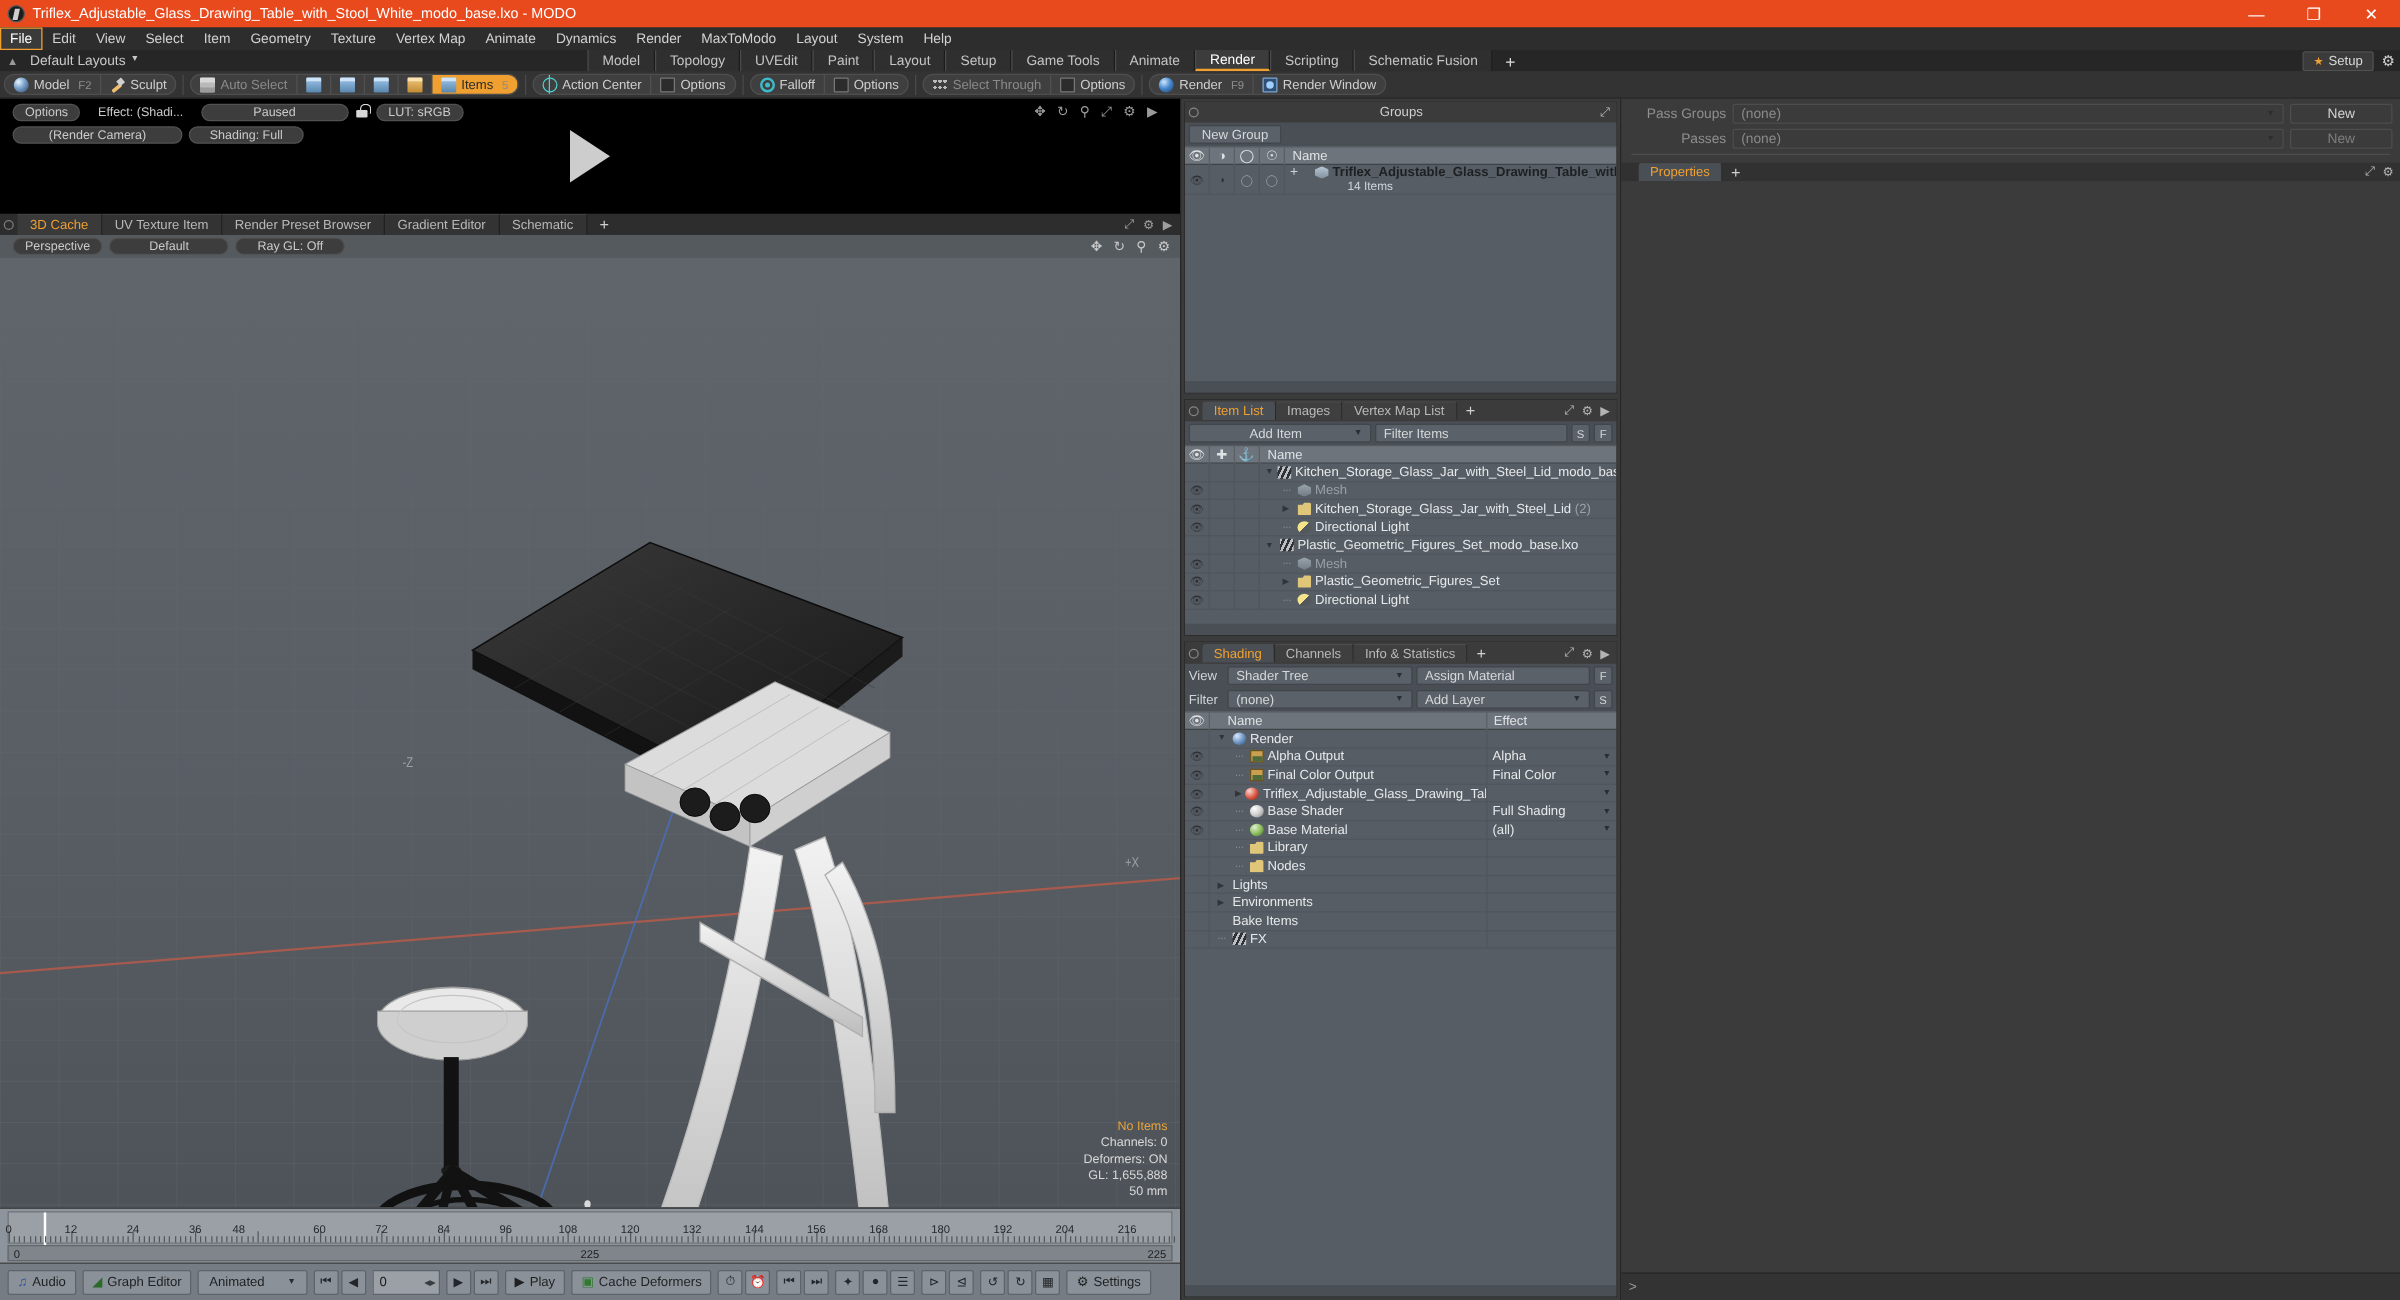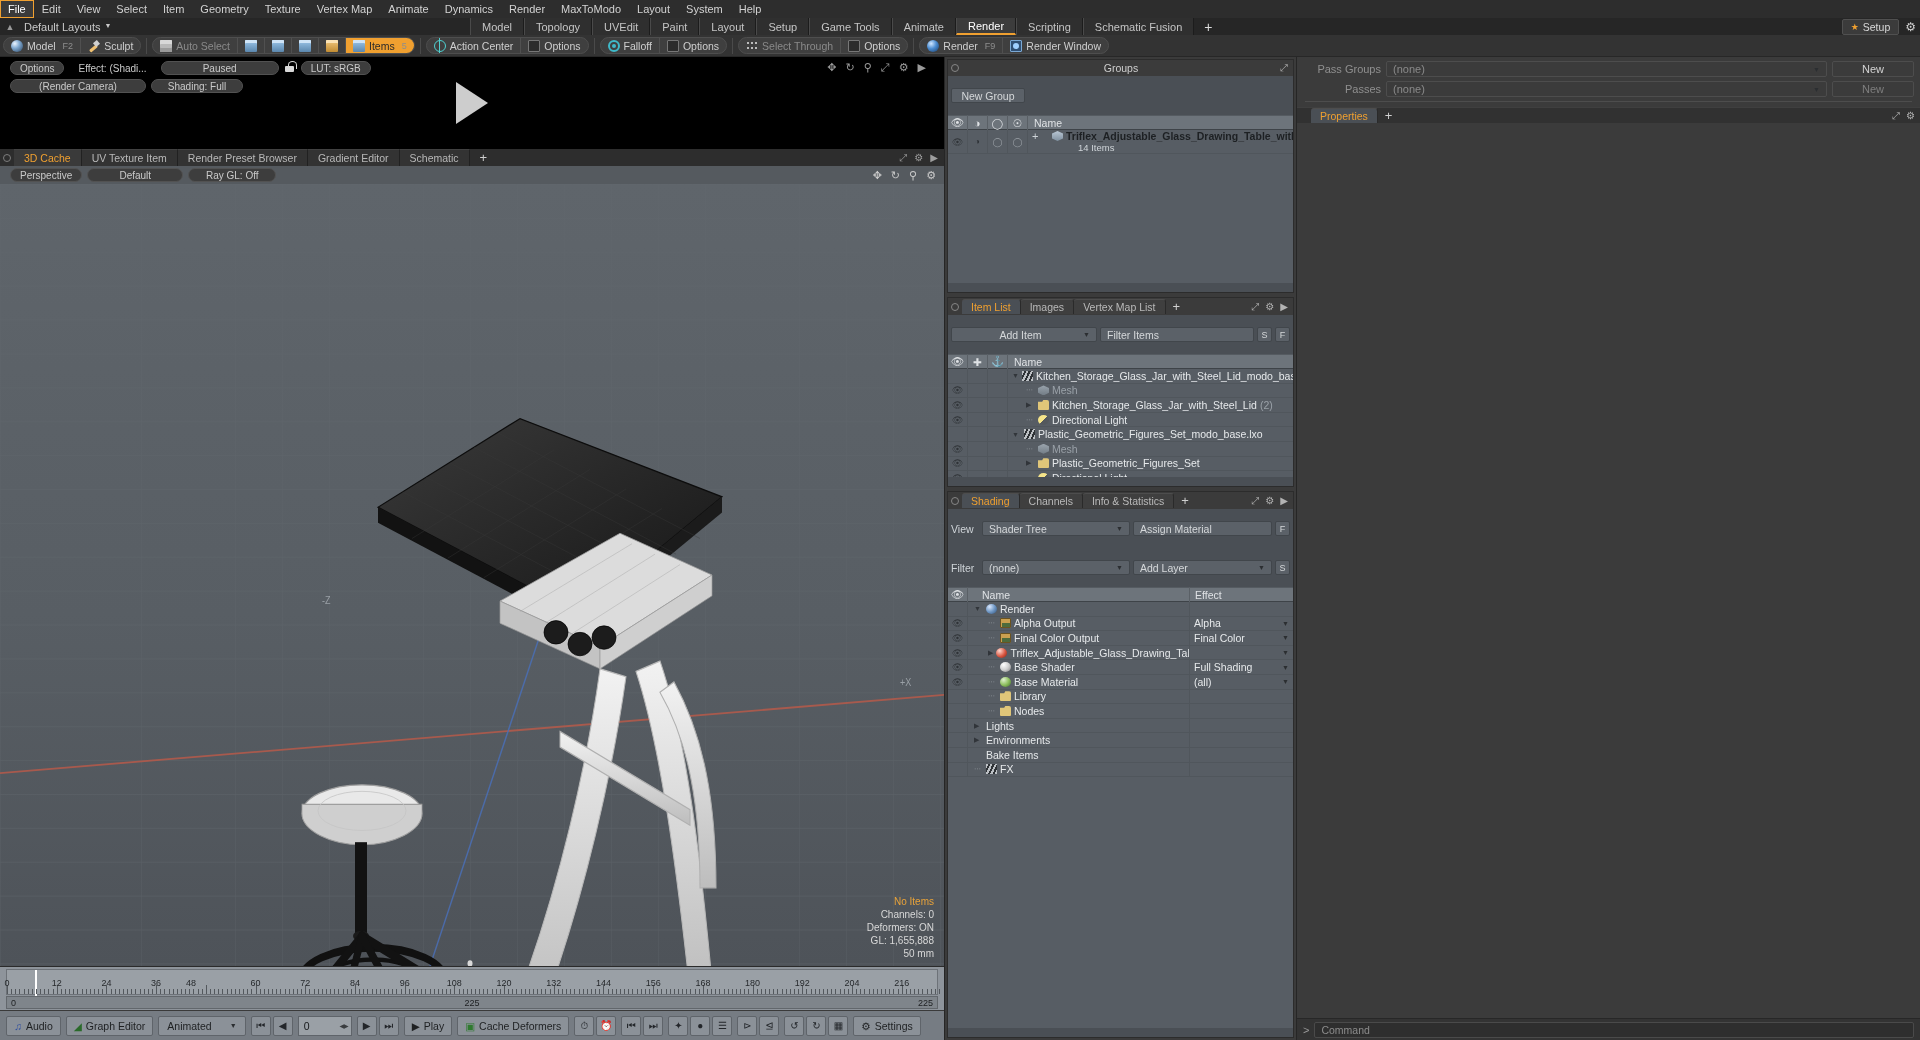--- a/index.html
+++ b/index.html
@@ -185,21 +185,21 @@
   .panel-hdr .dot:before{ content:""; width:6px;height:6px;border-radius:50%;border:1px solid #868686;}
   .panel-title{ flex:1; text-align:center; }
   .hdr-icons{ display:flex; gap:6px; padding-right:5px; color:#b3b3b3; font-size:10px;
      align-items:center;}
   .ptab{ padding:0 9px; height:15px; display:flex;align-items:center; font-size:10.5px;
      color:#b9b9b9; background:#3f3f3f; border-right:1px solid #2a2a2a; border-top:1px solid #4d4d4d;
      border-radius:3px 3px 0 0;}
   .ptab.sel{ color:#f0a030; background:#4a4f55; }
   .ptab.plus{ background:transparent; border:none; color:#d0d0d0; font-size:13px; padding:0 7px;}
 
-  .ctrlrow{ display:flex; align-items:center; gap:3px; padding:12px 3px; background:#4a4f55; }
+  .ctrlrow{ display:flex; align-items:center; gap:3px; padding:2px 3px; background:#4a4f55; }
   .field{ height:15px; background:#5b6168; border:1px solid #41464b; border-radius:2px;
      display:flex; align-items:center; padding:0 6px; color:#d5d8da; font-size:10.5px; }
   .field.drop{ justify-content:space-between; }
   .dropcaret{ font-size:7px; color:#2b2e31; }
   .sqbtn{ width:15px;height:15px; background:#5b6168; border:1px solid #41464b; border-radius:2px;
      display:flex;align-items:center;justify-content:center; font-size:9px; color:#d5d8da;}
 
   .listhdr{ height:15px; background:#6d747b; display:flex; align-items:center;
      border-top:1px solid #555b61; border-bottom:1px solid #3e4348; font-size:10.5px;
      color:#dfe2e5;}
@@ -265,20 +265,29 @@
      border-top:1px solid #272727; flex:0 0 22px;}
   .cmdprompt{ color:#9a9a9a; font-size:11px;}
   .cmdinput{ flex:1; height:16px; background:#2e2e2e; border:1px solid #4a4a4a; border-radius:2px;
      display:flex; align-items:center; padding:0 6px; color:#8c8c8c; font-size:10.5px;}
 </style>
 </head>
 <body>
 
 <div class="app">
 
+  <div class="titlebar">
+    <div class="title-ico"></div>
+    <div class="title-text">Triflex_Adjustable_Glass_Drawing_Table_with_Stool_White_modo_base.lxo - MODO</div>
+    <div class="win-btns">
+      <div class="win-btn">—</div>
+      <div class="win-btn">❐</div>
+      <div class="win-btn close">✕</div>
+    </div>
+  </div>
 
   <div class="menubar">
     <div class="menu-item active">File</div>
     <div class="menu-item">Edit</div>
     <div class="menu-item">View</div>
     <div class="menu-item">Select</div>
     <div class="menu-item">Item</div>
     <div class="menu-item">Geometry</div>
     <div class="menu-item">Texture</div>
     <div class="menu-item">Vertex Map</div>
@@ -1293,17 +1302,16 @@
         <div class="ptab plus">+</div>
         <div class="hdr-icons" style="margin-left:auto">
           <span>⤢</span>
           <span>⚙</span>
         </div>
       </div>
       <div class="props-body"></div>
 
       <div class="cmdbar">
         <span class="cmdprompt">&gt;</span>
-        <div class="cmdinput">Command</div>
       </div>
     </div>
   </div>
 </div>
 
 </body></html>

